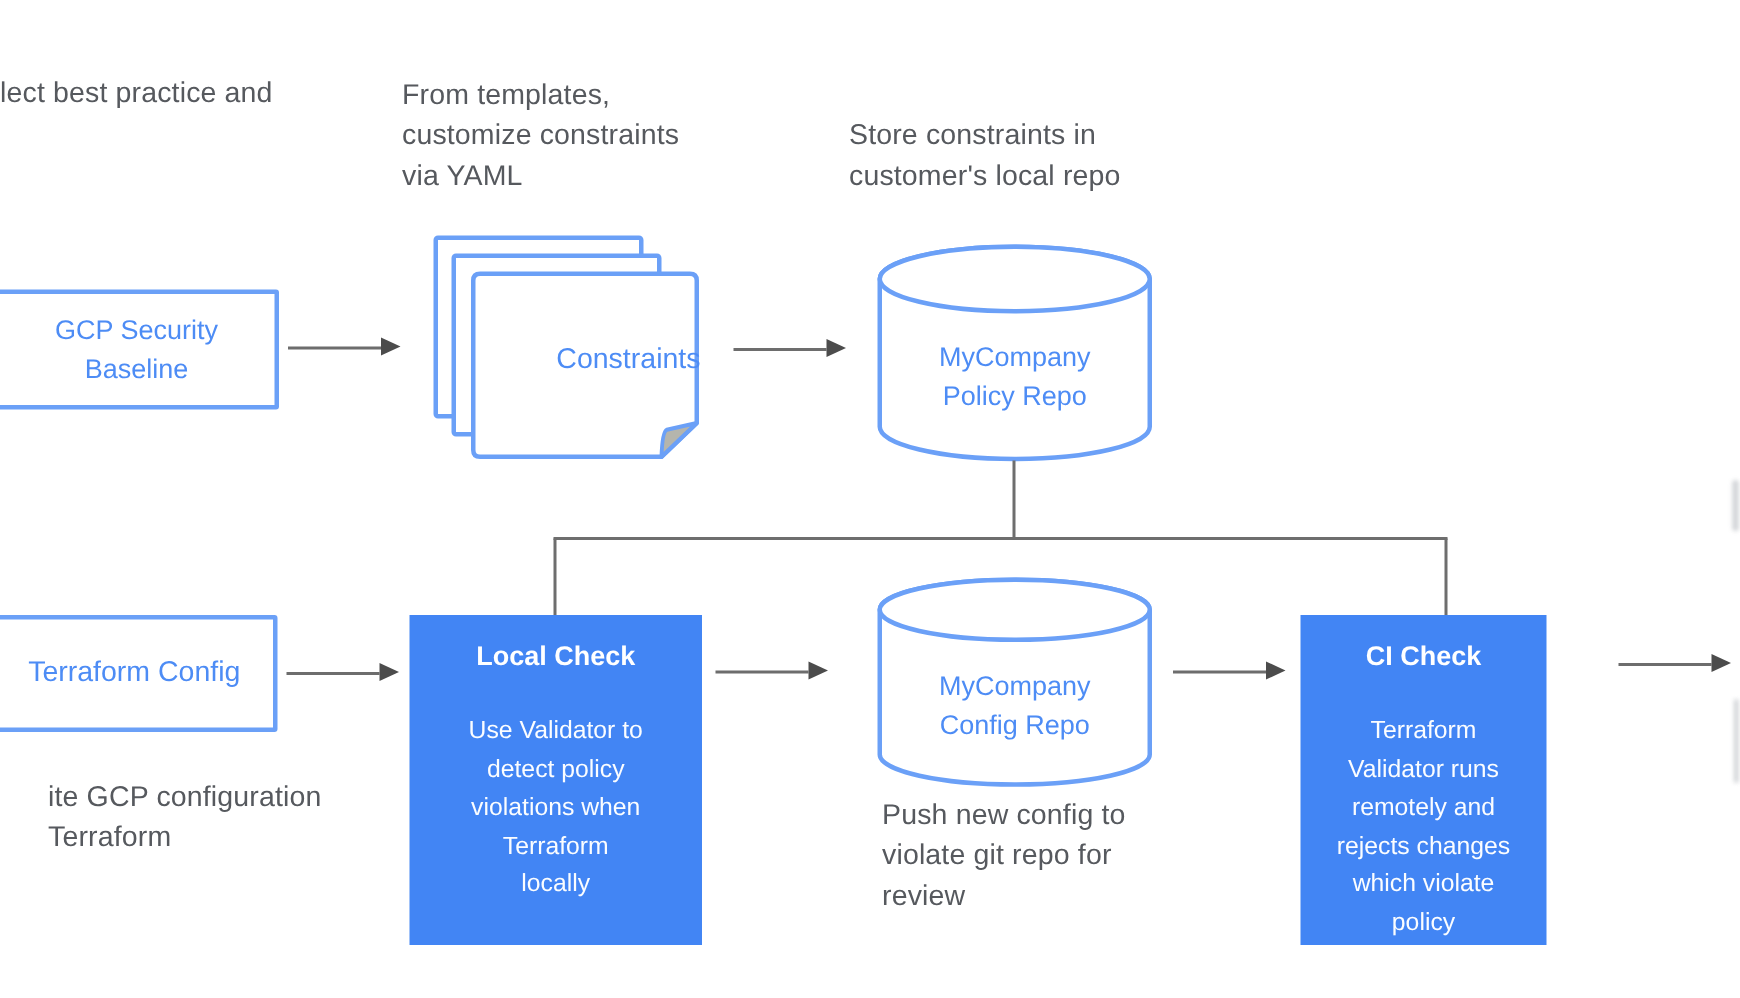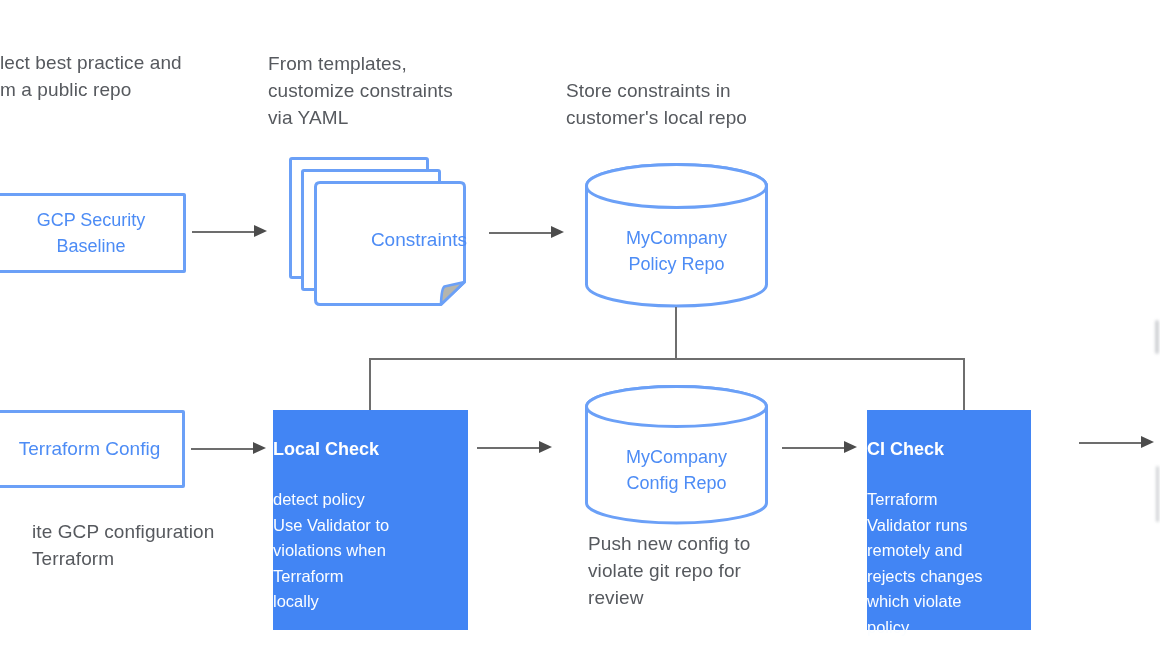--- a/index.html
+++ b/index.html
@@ -11,21 +11,21 @@
   }
   .caption { position: absolute; color: #56595e; font-size: 19px; line-height: 27px; letter-spacing: .1px; }
   .obox {
     position: absolute; background: #fff;
     border: 3px solid #6ba0f7; border-radius: 2px;
     display: flex; flex-direction: column; align-items: center; justify-content: center;
     text-align: center; color: #4d8cf5; font-size: 18px; line-height: 26px;
   }
   .fbox {
     position: absolute; background: #4285f4; color: #ffffff;
-    padding-top: 27px;
+    text-align: center; padding-top: 15px;
   }
   .fbox-title { font-weight: bold; font-size: 18px; line-height: 24px; }
   .fbox-body { margin-top: 26px; font-size: 16.5px; line-height: 25.5px; color: #fbfdff; }
   .arrow { position: absolute; height: 2px; background: #6d6d6d; }
   .arrow::after {
     content: ""; position: absolute; right: -13px; top: -6.5px; width: 0; height: 0;
     border-left: 13px solid #4c4c4c;
     border-top: 6.5px solid transparent; border-bottom: 6.5px solid transparent;
   }
   .conn { position: absolute; background: #6e6e6e; }
@@ -35,21 +35,20 @@
   .page-label { position: absolute; display: flex; align-items: center; justify-content: flex-end; color: #4d8cf5; font-size: 19px; }
   .frag { position: absolute; background: #c4c7cb; filter: blur(1.5px); border-radius: 2px; opacity: .8; }
 </style>
 </head>
 <body>
 
 <div id="canvas">
 
   <div class="caption" style="left:0;top:49px;">
     <div>lect best practice and</div>
-    <div>m a public repo</div>
   </div>
 
   <div class="caption" style="left:268px;top:50px;">
     <div>From templates,</div>
     <div>customize constraints</div>
     <div>via YAML</div>
   </div>
 
   <div class="caption" style="left:566px;top:77px;">
     <div>Store constraints in</div>
@@ -98,22 +97,22 @@
   <div class="caption" style="left:0;top:518px;margin-left:32px;">
     <div>ite GCP configuration</div>
     <div>Terraform</div>
   </div>
 
   <div class="arrow" style="left:191px;top:448px;width:62px;"></div>
 
   <div class="fbox" style="left:273px;top:410px;width:195px;height:220px;">
     <div class="fbox-title">Local Check</div>
     <div class="fbox-body">
+      <div>Use Validator to</div>
       <div>detect policy</div>
-      <div>Use Validator to</div>
       <div>violations when</div>
       <div>Terraform</div>
       <div>locally</div>
     </div>
   </div>
 
   <div class="arrow" style="left:477px;top:447px;width:62px;"></div>
 
   <div class="cyl" style="left:583px;top:384px;width:187px;height:142px;">
     <svg width="187" height="142" viewBox="0 0 187 142">

